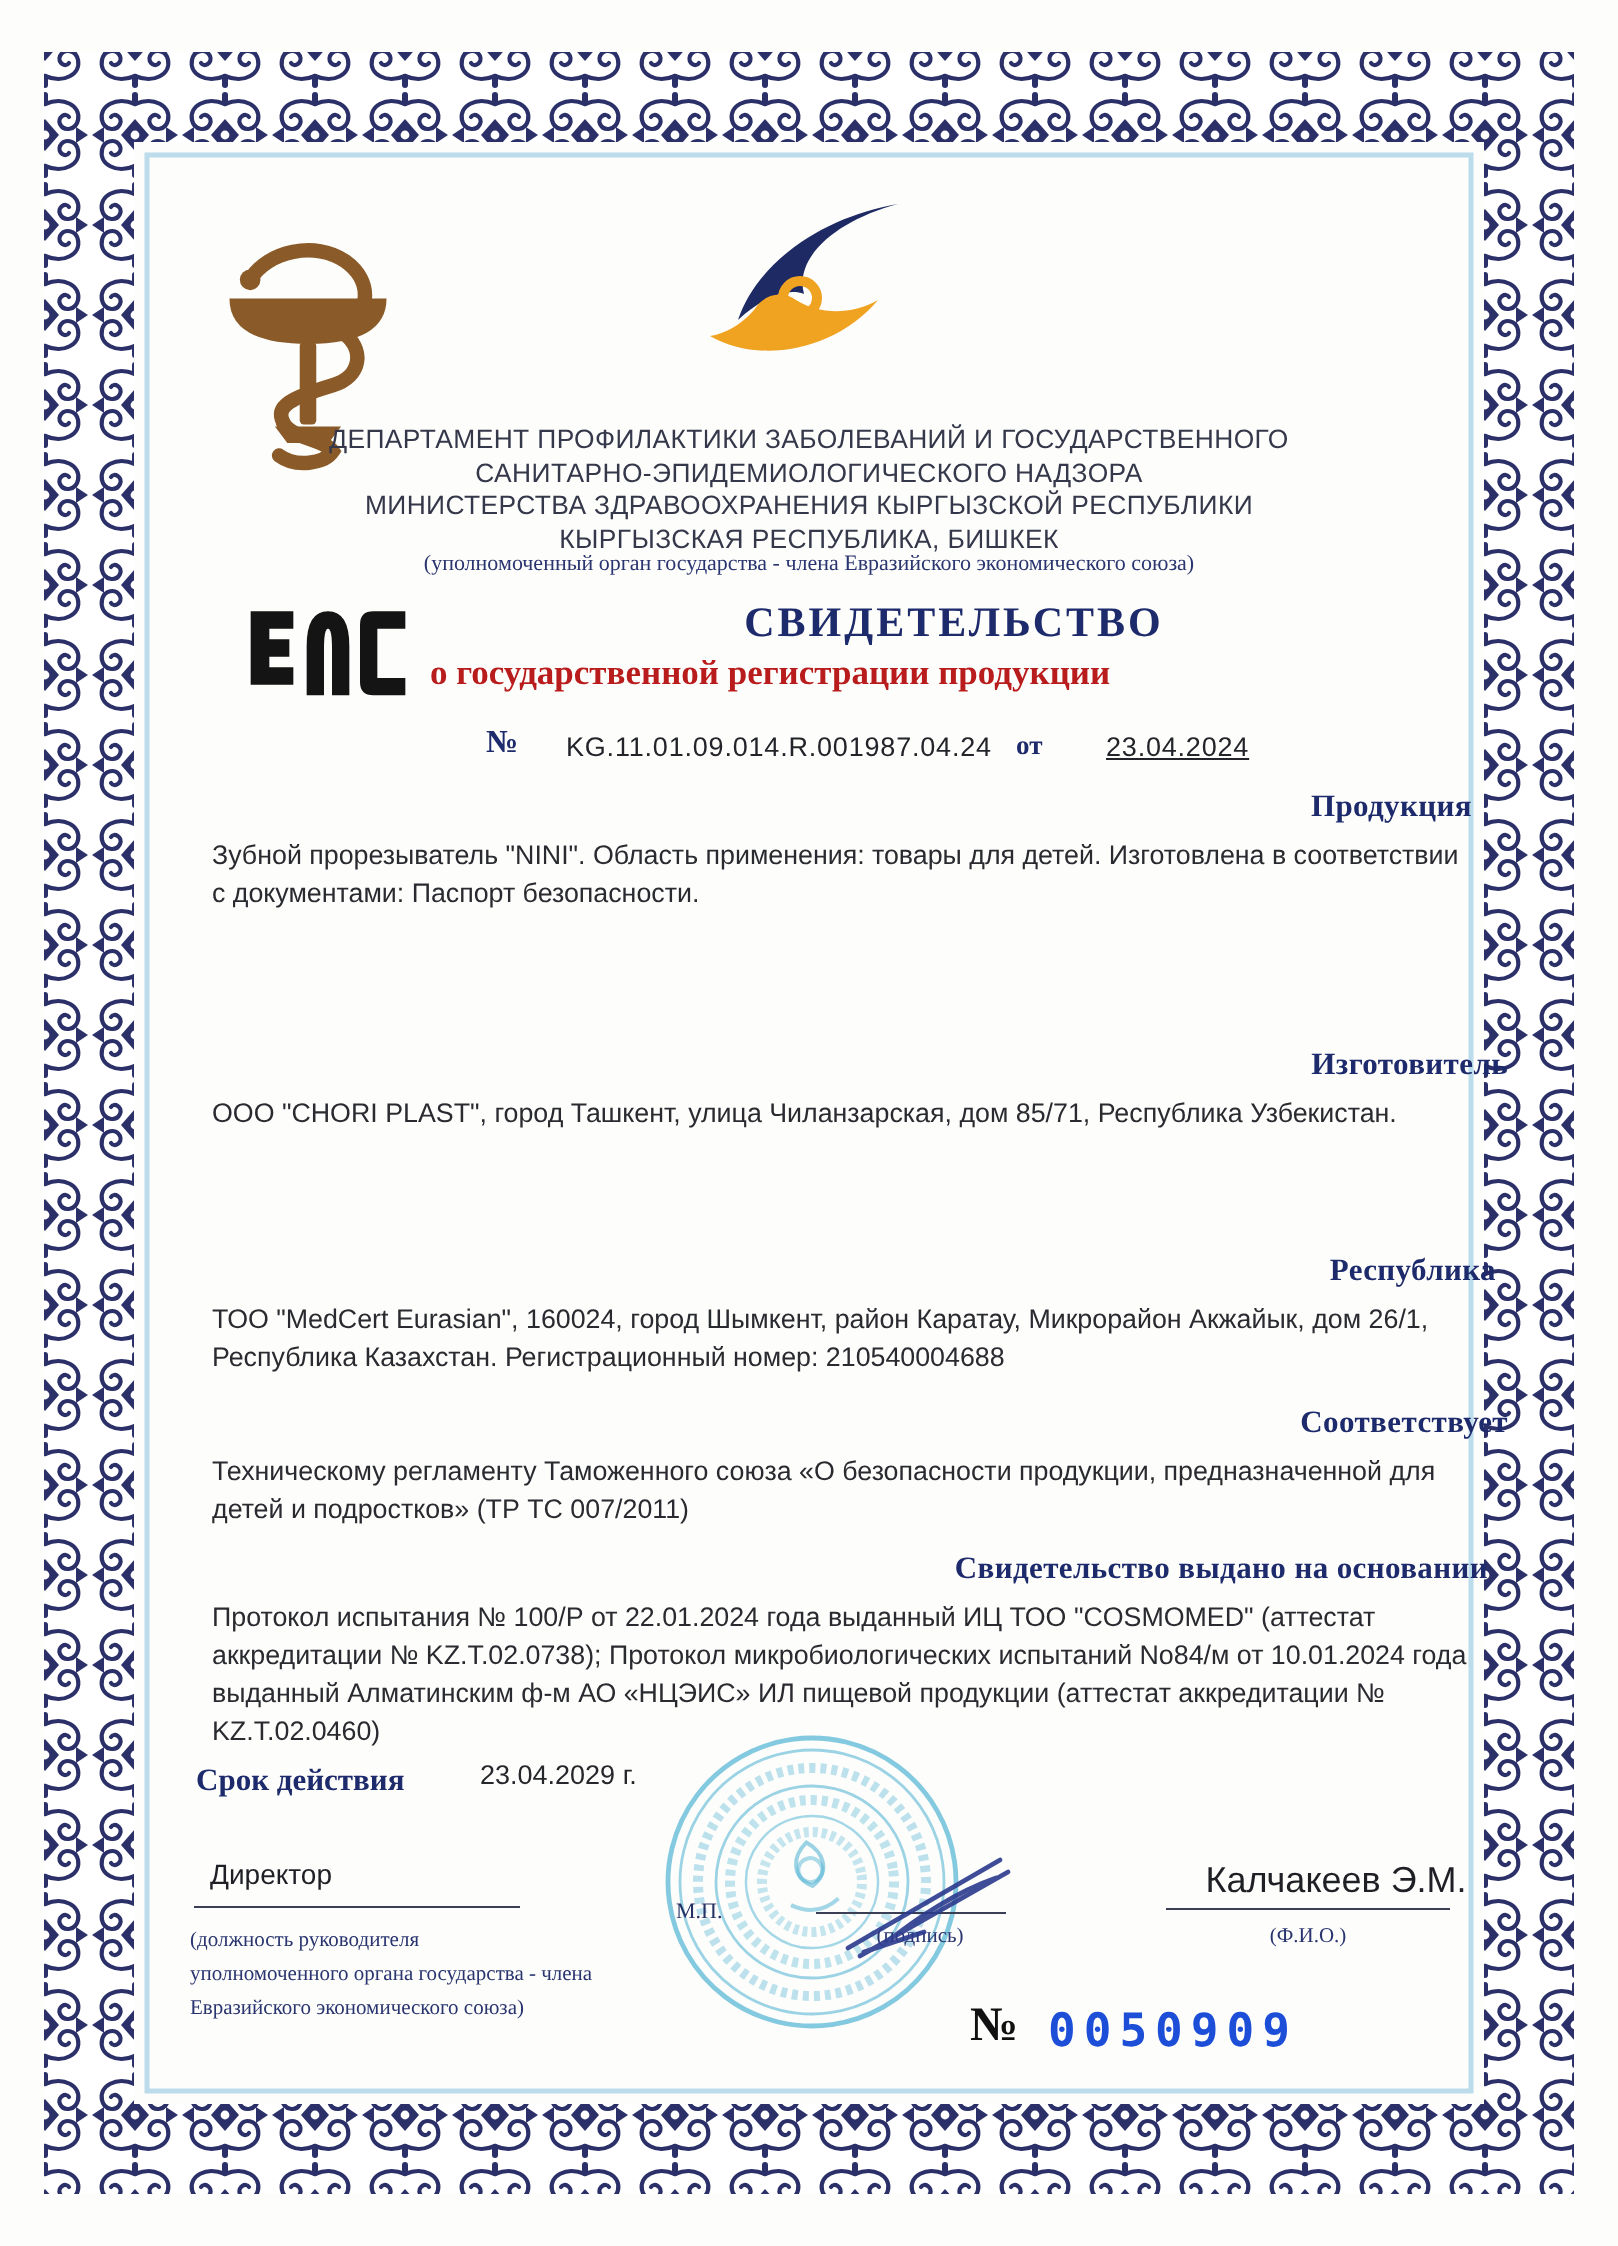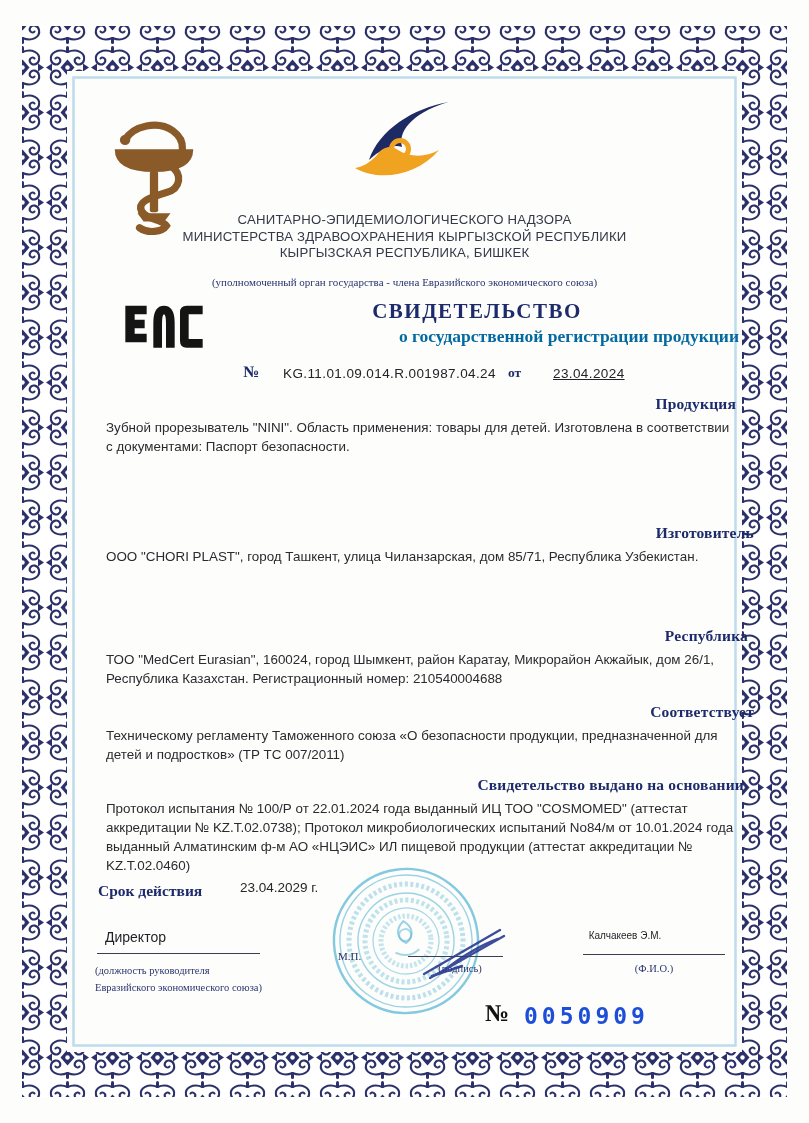--- a/index.html
+++ b/index.html
@@ -23,23 +23,23 @@
   .auth-note{
     left:70px;right:70px;top:276px;text-align:center;
     font-family:"Liberation Serif",serif;font-size:11px;color:#2a3570;
   }
   .doc-title{
     left:215px;right:70px;top:299px;text-align:center;
     font-family:"Liberation Serif",serif;font-weight:bold;font-size:21px;
     letter-spacing:1.5px;color:#1d2a6b;
   }
   .doc-subtitle{
-    left:215px;right:70px;top:326px;text-align:right;
+    left:215px;right:70px;top:326px;text-align:left;
     font-family:"Liberation Serif",serif;font-weight:bold;font-size:17.5px;
-    color:#0369a1;
+    color:#b91c1c;
   }
   .serif-label{
     font-family:"Liberation Serif",serif;font-weight:bold;color:#1d2a6b;
   }
   .num-label{left:243px;top:363px;font-size:16px;}
   .num-value{left:283px;top:366px;font-size:13.5px;color:#222429;letter-spacing:0.4px;}
   .date-label{left:508px;top:365px;font-size:13.5px;}
   .date-value{left:553px;top:366px;font-size:13.5px;color:#222429;letter-spacing:0.4px;text-decoration:underline;}
   .section{left:98px;}
   .sec-h{
@@ -49,21 +49,21 @@
   .sec-b{
     margin-top:5px;margin-left:8px;font-size:13.4px;line-height:19px;color:#2a2b30;
   }
   .validity-label{left:98px;top:882px;font-size:15.5px;}
   .validity-value{left:240px;top:880px;font-size:13.5px;color:#26272b;}
   .sig-title{left:105px;top:929px;font-size:14px;color:#1f2026;}
   .rule{border-top:1.6px solid #3a3f55;height:0;}
   .small-note{
     font-family:"Liberation Serif",serif;font-size:10.5px;color:#2a3570;line-height:17px;
   }
-  .signer-name{left:554px;top:930px;width:142px;text-align:center;font-size:10px;color:#1f2026;}
+  .signer-name{left:597px;top:930px;width:142px;text-align:center;font-size:18px;color:#1f2026;}
   .fio-note{left:583px;top:960px;width:142px;text-align:center;}
   .mp-label{left:338px;top:950px;font-family:"Liberation Serif",serif;font-size:11px;color:#243063;}
   .sign-note{left:418px;top:960px;width:84px;text-align:center;}
   .form-no-label{left:485px;top:1000px;font-family:"Liberation Serif",serif;font-weight:bold;font-size:24px;color:#111111;}
   .form-no-value{left:524px;top:1003px;font-family:"DejaVu Sans Mono",monospace;font-weight:bold;font-size:23px;letter-spacing:4px;color:#1d4ed8;}
 </style>
 </head>
 <body>
 
 <div class="page">
@@ -109,20 +109,21 @@
     </g>
   </svg>
 
   <svg class="abs" style="left:337px;top:100px;" width="122" height="80" viewBox="0 0 122 80">
     <path d="M112 2 C76 8 42 30 32 60 C45 48 57 44 65 47 C60 28 82 10 112 2 Z" fill="#1e2a63"></path>
     <path d="M18 68 C42 82 80 76 102 50 C88 58 72 57 61 50 C54 45 45 47 40 55 C33 63 25 67 18 68 Z" fill="#f0a221"></path>
     <circle cx="63" cy="49" r="8.5" fill="none" stroke="#f0a221" stroke-width="5"></circle>
   </svg>
 
   <div class="abs dept">
+    <div>ДЕПАРТАМЕНТ ПРОФИЛАКТИКИ ЗАБОЛЕВАНИЙ И ГОСУДАРСТВЕННОГО</div>
     <div>САНИТАРНО-ЭПИДЕМИОЛОГИЧЕСКОГО НАДЗОРА</div>
     <div>МИНИСТЕРСТВА ЗДРАВООХРАНЕНИЯ КЫРГЫЗСКОЙ РЕСПУБЛИКИ</div>
     <div>КЫРГЫЗСКАЯ РЕСПУБЛИКА, БИШКЕК</div>
   </div>
   <div class="abs auth-note">(уполномоченный орган государства - члена Евразийского экономического союза)</div>
 
   <svg class="abs" style="left:124px;top:300px;" width="80" height="54" viewBox="0 0 120 80">
     <g fill="#141414">
       <path d="M2 8 h32 v13 h-18 v8 h15 v13 h-15 v8 h18 v13 h-32 z"></path>
       <path d="M44 71 V34 Q44 8 60 8 Q76 8 76 34 V71 H63 V36 Q63 21 60 21 Q57 21 57 36 V71 Z"></path>
@@ -178,20 +179,21 @@
       <path d="M100 66 C92 72 90 82 100 88 C110 82 108 72 100 66 Z" stroke-width="2" opacity="0.6"></path>
       <path d="M88 96 q12 8 24 0" stroke-width="2" opacity="0.55"></path>
       <circle cx="100" cy="80" r="6" stroke-width="2" opacity="0.5"></circle>
     </g>
   </svg>
 
   <div class="abs sig-title">Директор</div>
   <div class="abs rule" style="left:97px;top:953px;width:163px;"></div>
   <div class="abs small-note" style="left:95px;top:962px;width:230px;">
     <div>(должность руководителя</div>
+    <div>уполномоченного органа государства - члена</div>
     <div>Евразийского экономического союза)</div>
   </div>
 
   <div class="abs mp-label">М.П.</div>
   <div class="abs rule" style="left:408px;top:956px;width:95px;border-top-width:1.2px;"></div>
   <div class="abs small-note sign-note">(подпись)</div>
   <svg class="abs" style="left:420px;top:922px;" width="88" height="62" viewBox="0 0 88 62">
     <g fill="none" stroke="#2b3a8e" stroke-width="2.4" stroke-linecap="round" opacity="0.9">
       <path d="M4 52 L80 8"></path>
       <path d="M10 56 L84 14"></path>

